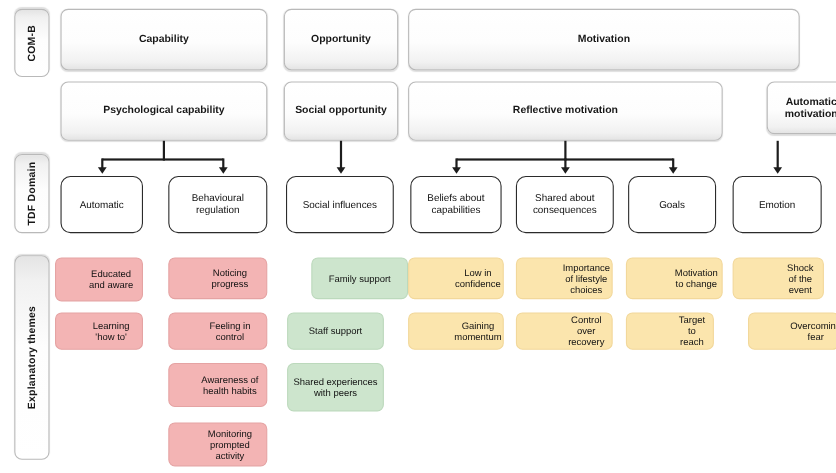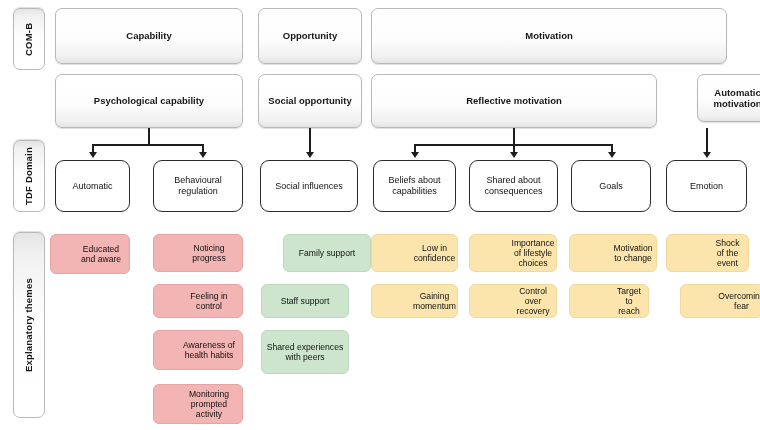--- a/index.html
+++ b/index.html
@@ -156,20 +156,23 @@
   <div class="box white" style="left:571px; top:160px; width:80px; height:52px;">
     <span>Goals</span>
   </div>
   <div class="box white" style="left:666px; top:160px; width:81px; height:52px;">
     <span>Emotion</span>
   </div>
 
   <div class="box theme pink" style="left:50px; top:234px; width:80px; height:40px;">
     <span>Educated and aware</span>
   </div>
+  <div class="box theme pink" style="left:50px; top:284px; width:80px; height:34px;">
+    <span>Learning 'how to'</span>
+  </div>
 
   <div class="box theme pink" style="left:153px; top:234px; width:90px; height:38px;">
     <span>Noticing progress</span>
   </div>
   <div class="box theme pink" style="left:153px; top:284px; width:90px; height:34px;">
     <span>Feeling in control</span>
   </div>
   <div class="box theme pink" style="left:153px; top:330px; width:90px; height:40px;">
     <span>Awareness of health habits</span>
   </div>

